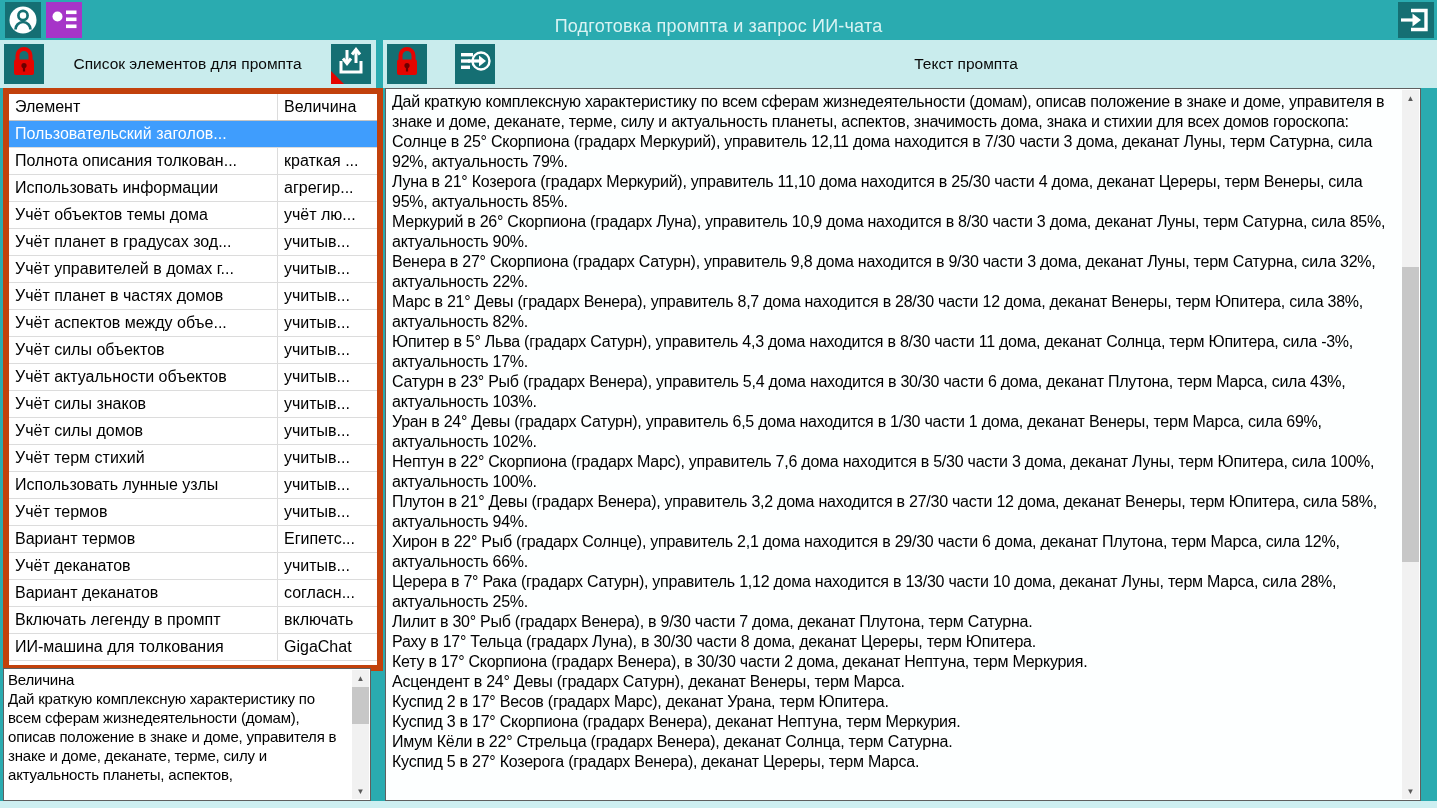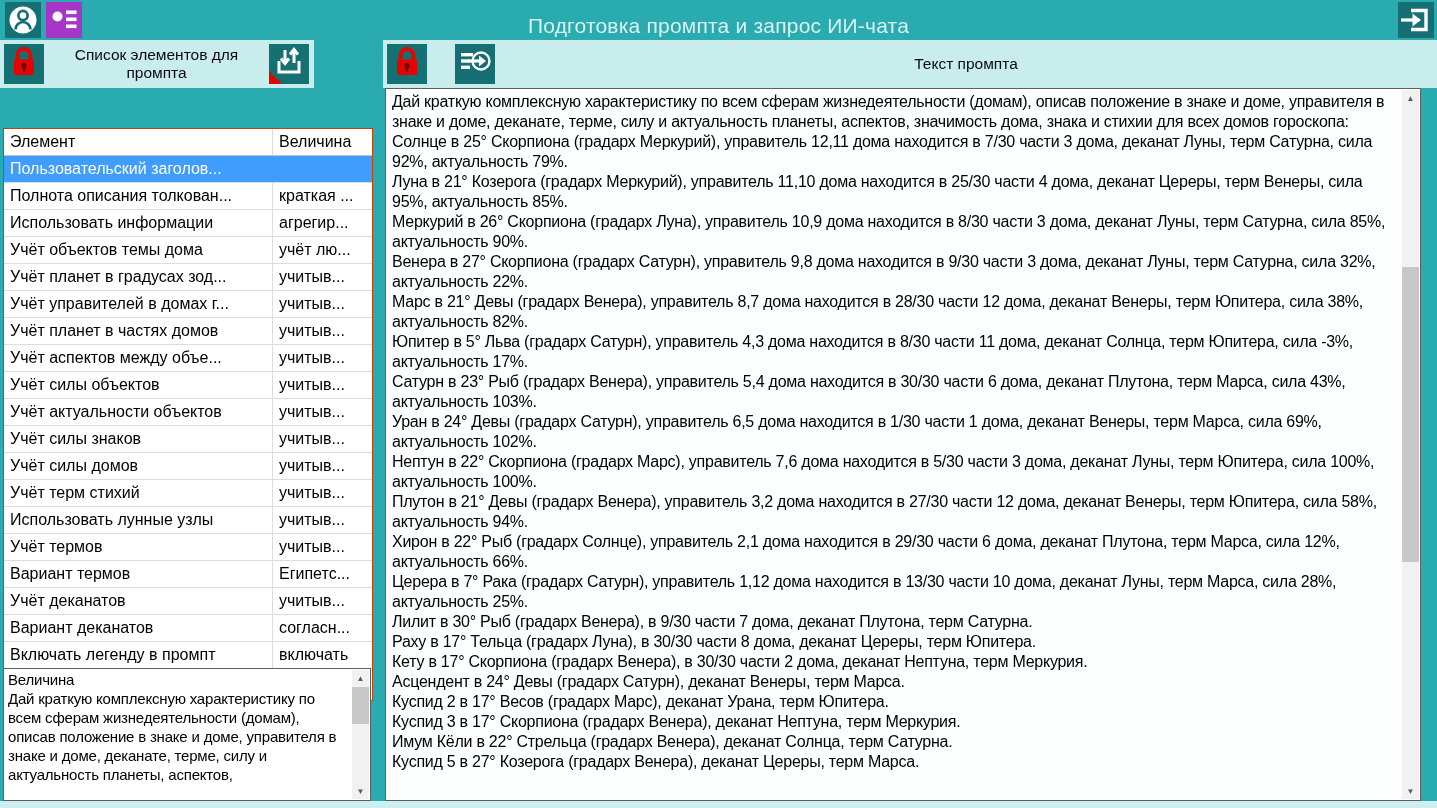--- a/index.html
+++ b/index.html
@@ -7,34 +7,34 @@
   #app{position:absolute;top:0;left:0;width:1437px;height:808px;background:#2aabb0;}
 
   
   .titlebar{position:absolute;top:0;left:0;width:1437px;height:40px;background:#2aabb0;}
   .tb-btn{position:absolute;top:2px;width:36px;height:36px;display:flex;align-items:center;justify-content:center;cursor:pointer;}
   .tb-btn svg{display:block;}
   .btn-user{left:5px;background:#156f73;}
   .btn-list{left:46px;background:#a635c8;}
   .btn-exit{left:1398px;background:#156f73;}
   .tb-title{position:absolute;left:0;right:0;top:0;height:52px;display:flex;align-items:center;justify-content:center;
-    color:#d9f3f3;font-size:21px;letter-spacing:.2px;}
+    color:#d9f3f3;font-size:18px;letter-spacing:.2px;}
 
   
   .hdr{position:absolute;top:40px;height:48px;background:#c9eced;display:flex;align-items:center;}
-  .hdr-left{left:0;width:314px;}
+  .hdr-left{left:0;width:376px;}
   .hdr-right{left:383px;width:1054px;}
   .hdr-btn{width:40px;height:40px;margin-top:0;background:#156f73;display:flex;align-items:center;justify-content:center;
     position:relative;cursor:pointer;flex:0 0 auto;}
   .hdr-label{flex:1;text-align:center;color:#0a0a0a;font-size:15.5px;}
   .corner-flag{position:absolute;left:0;bottom:0;width:0;height:0;border-left:13px solid #e50500;border-top:13px solid transparent;}
 
   
-  .table-box{position:absolute;left:3px;top:88px;width:368px;height:571px;background:#fff;border:1px solid #c2410c;
-    overflow:hidden;font-size:16px;color:#000;margin-top:40px;}
+  .table-box{position:absolute;left:3px;top:88px;width:368px;height:571px;background:#fff;border:6px solid #c2410c;
+    overflow:hidden;font-size:16px;color:#000;}
   .trow{display:flex;height:26px;line-height:25px;border-bottom:1px solid #dcdcdc;cursor:pointer;background:#fff;}
   .trow .c1{width:268px;padding-left:6px;white-space:nowrap;overflow:hidden;flex:0 0 auto;box-sizing:border-box;}
   .trow .c2{flex:1;padding-left:6px;white-space:nowrap;overflow:hidden;border-left:1px solid #dcdcdc;box-sizing:border-box;}
   .thead{font-weight:normal;border-bottom:1px solid #c4c4c4;cursor:default;}
   .trow.selected{background:#3f9dfd;color:#fff;flex-direction:column;}
   .trow.selected .c2{border-left-color:#3f9dfd;}
 
   
   .value-box{position:absolute;left:3px;top:668px;width:368px;height:133px;background:#fff;border:1px solid #5f5f5f;
     box-sizing:border-box;overflow:hidden;}

